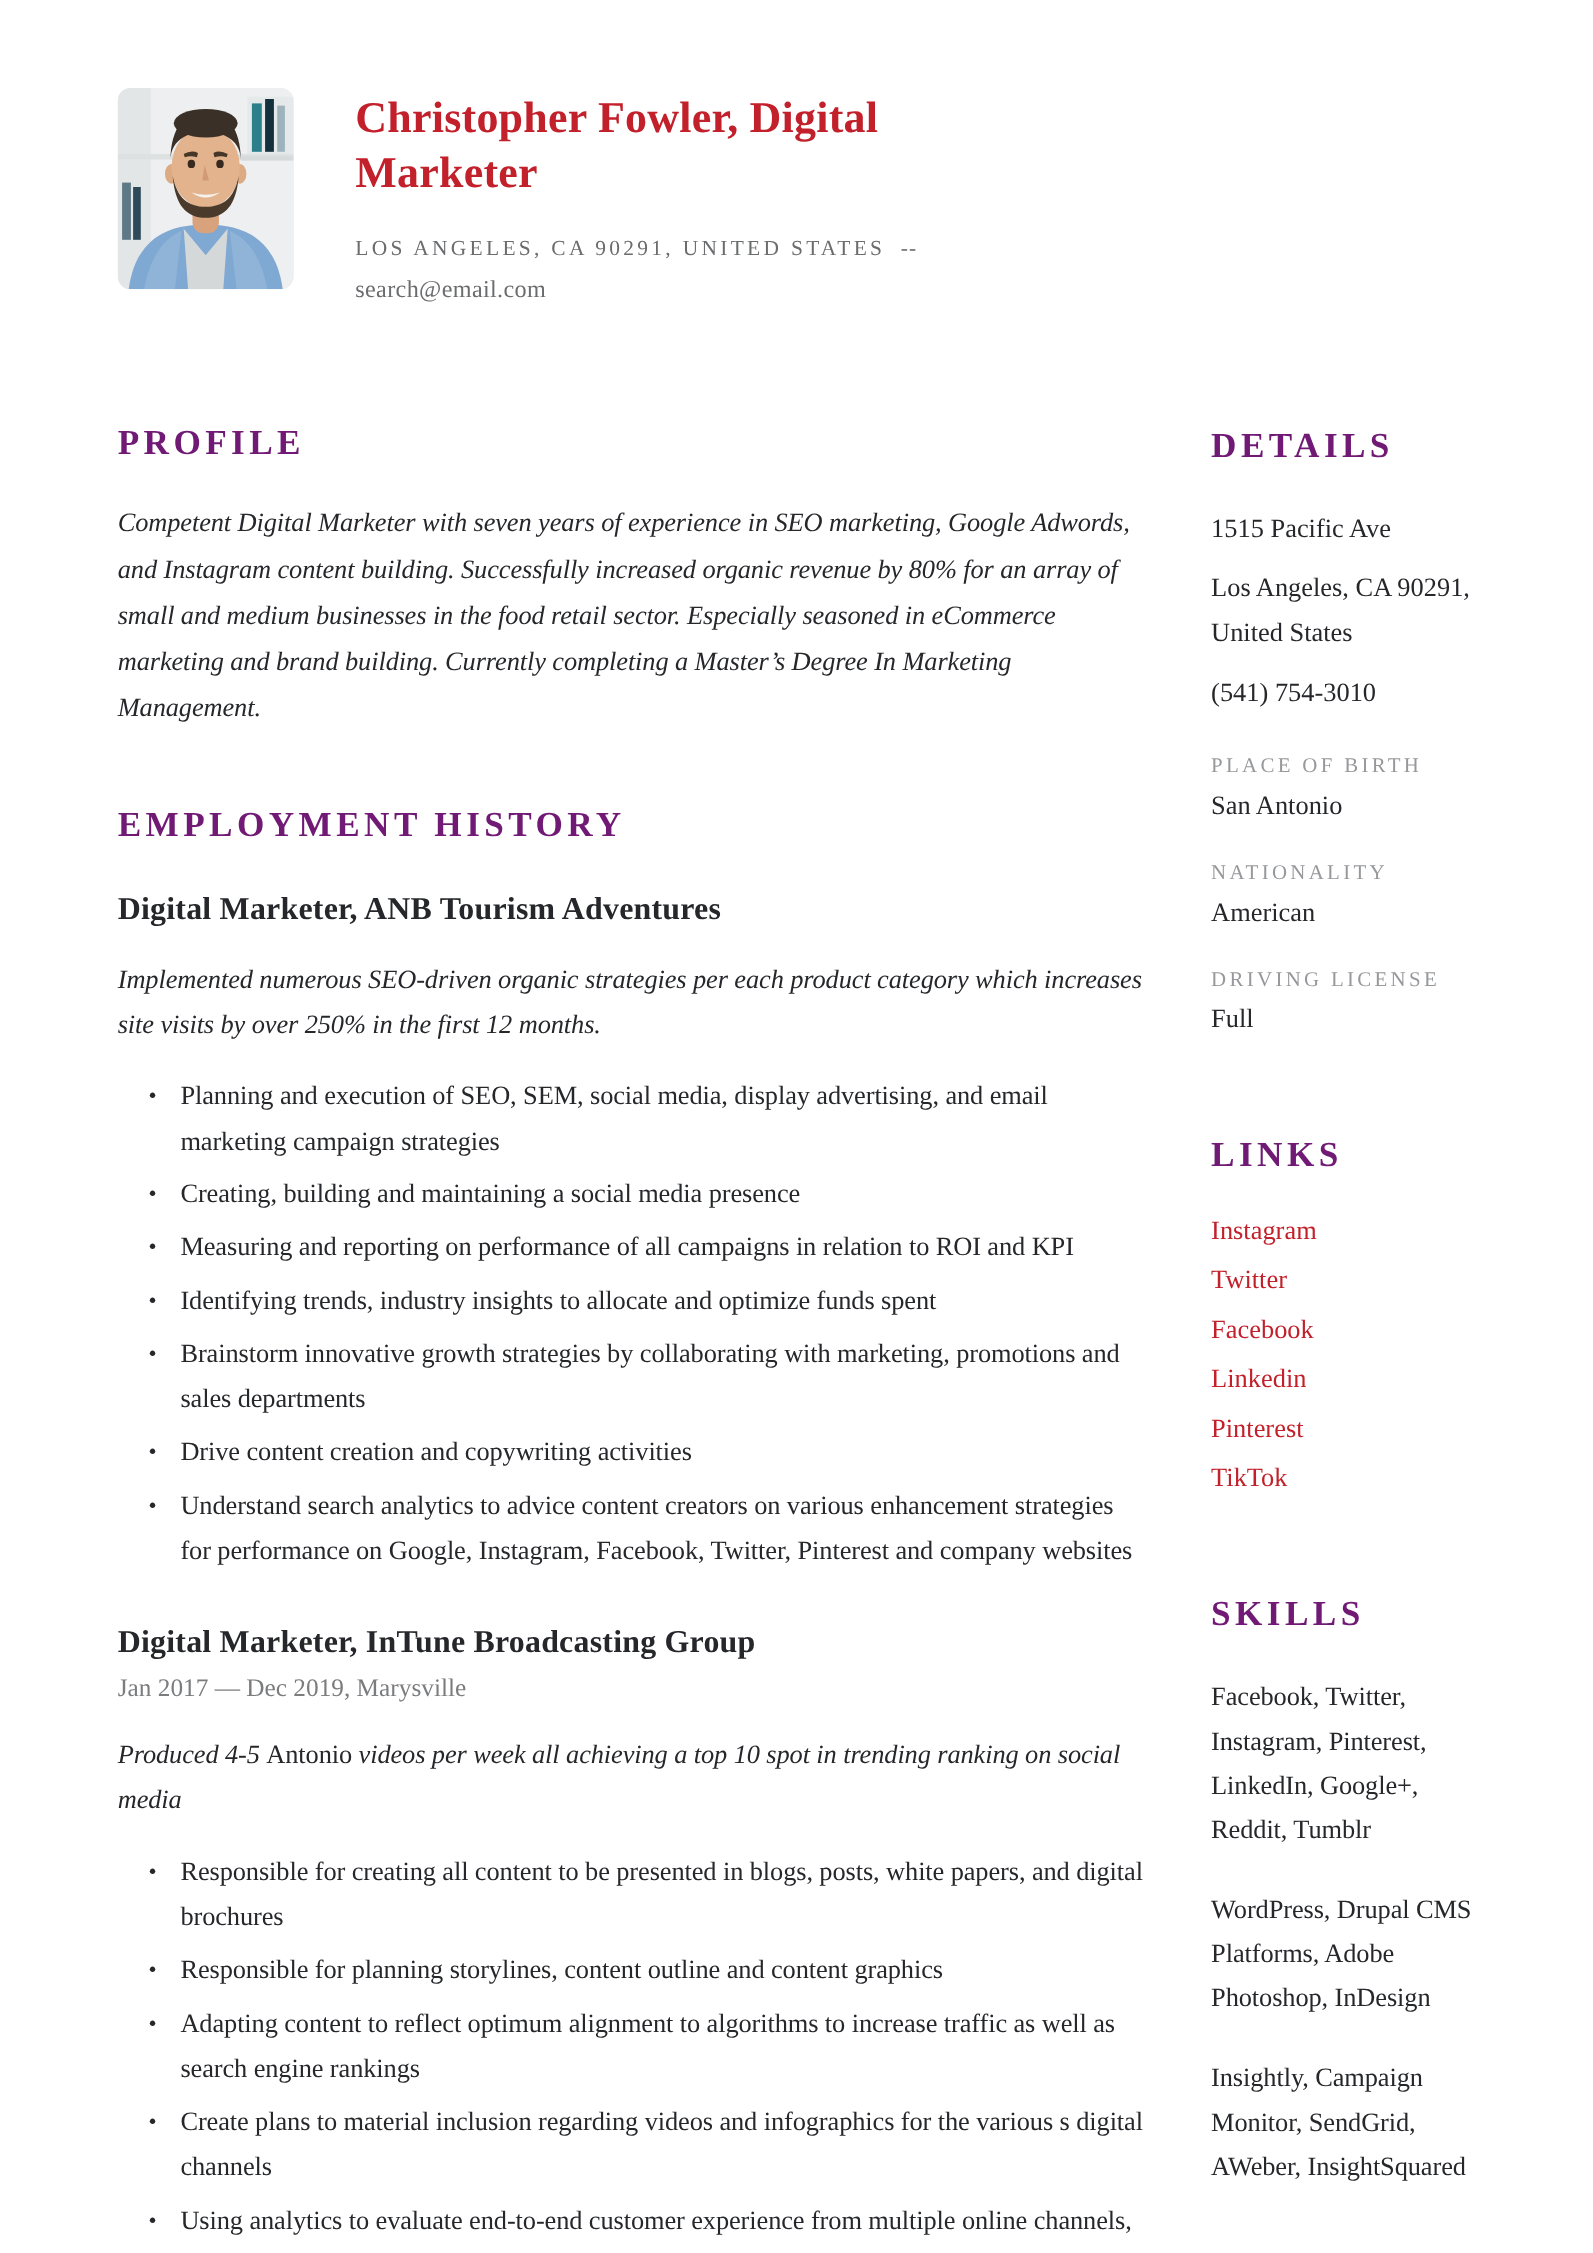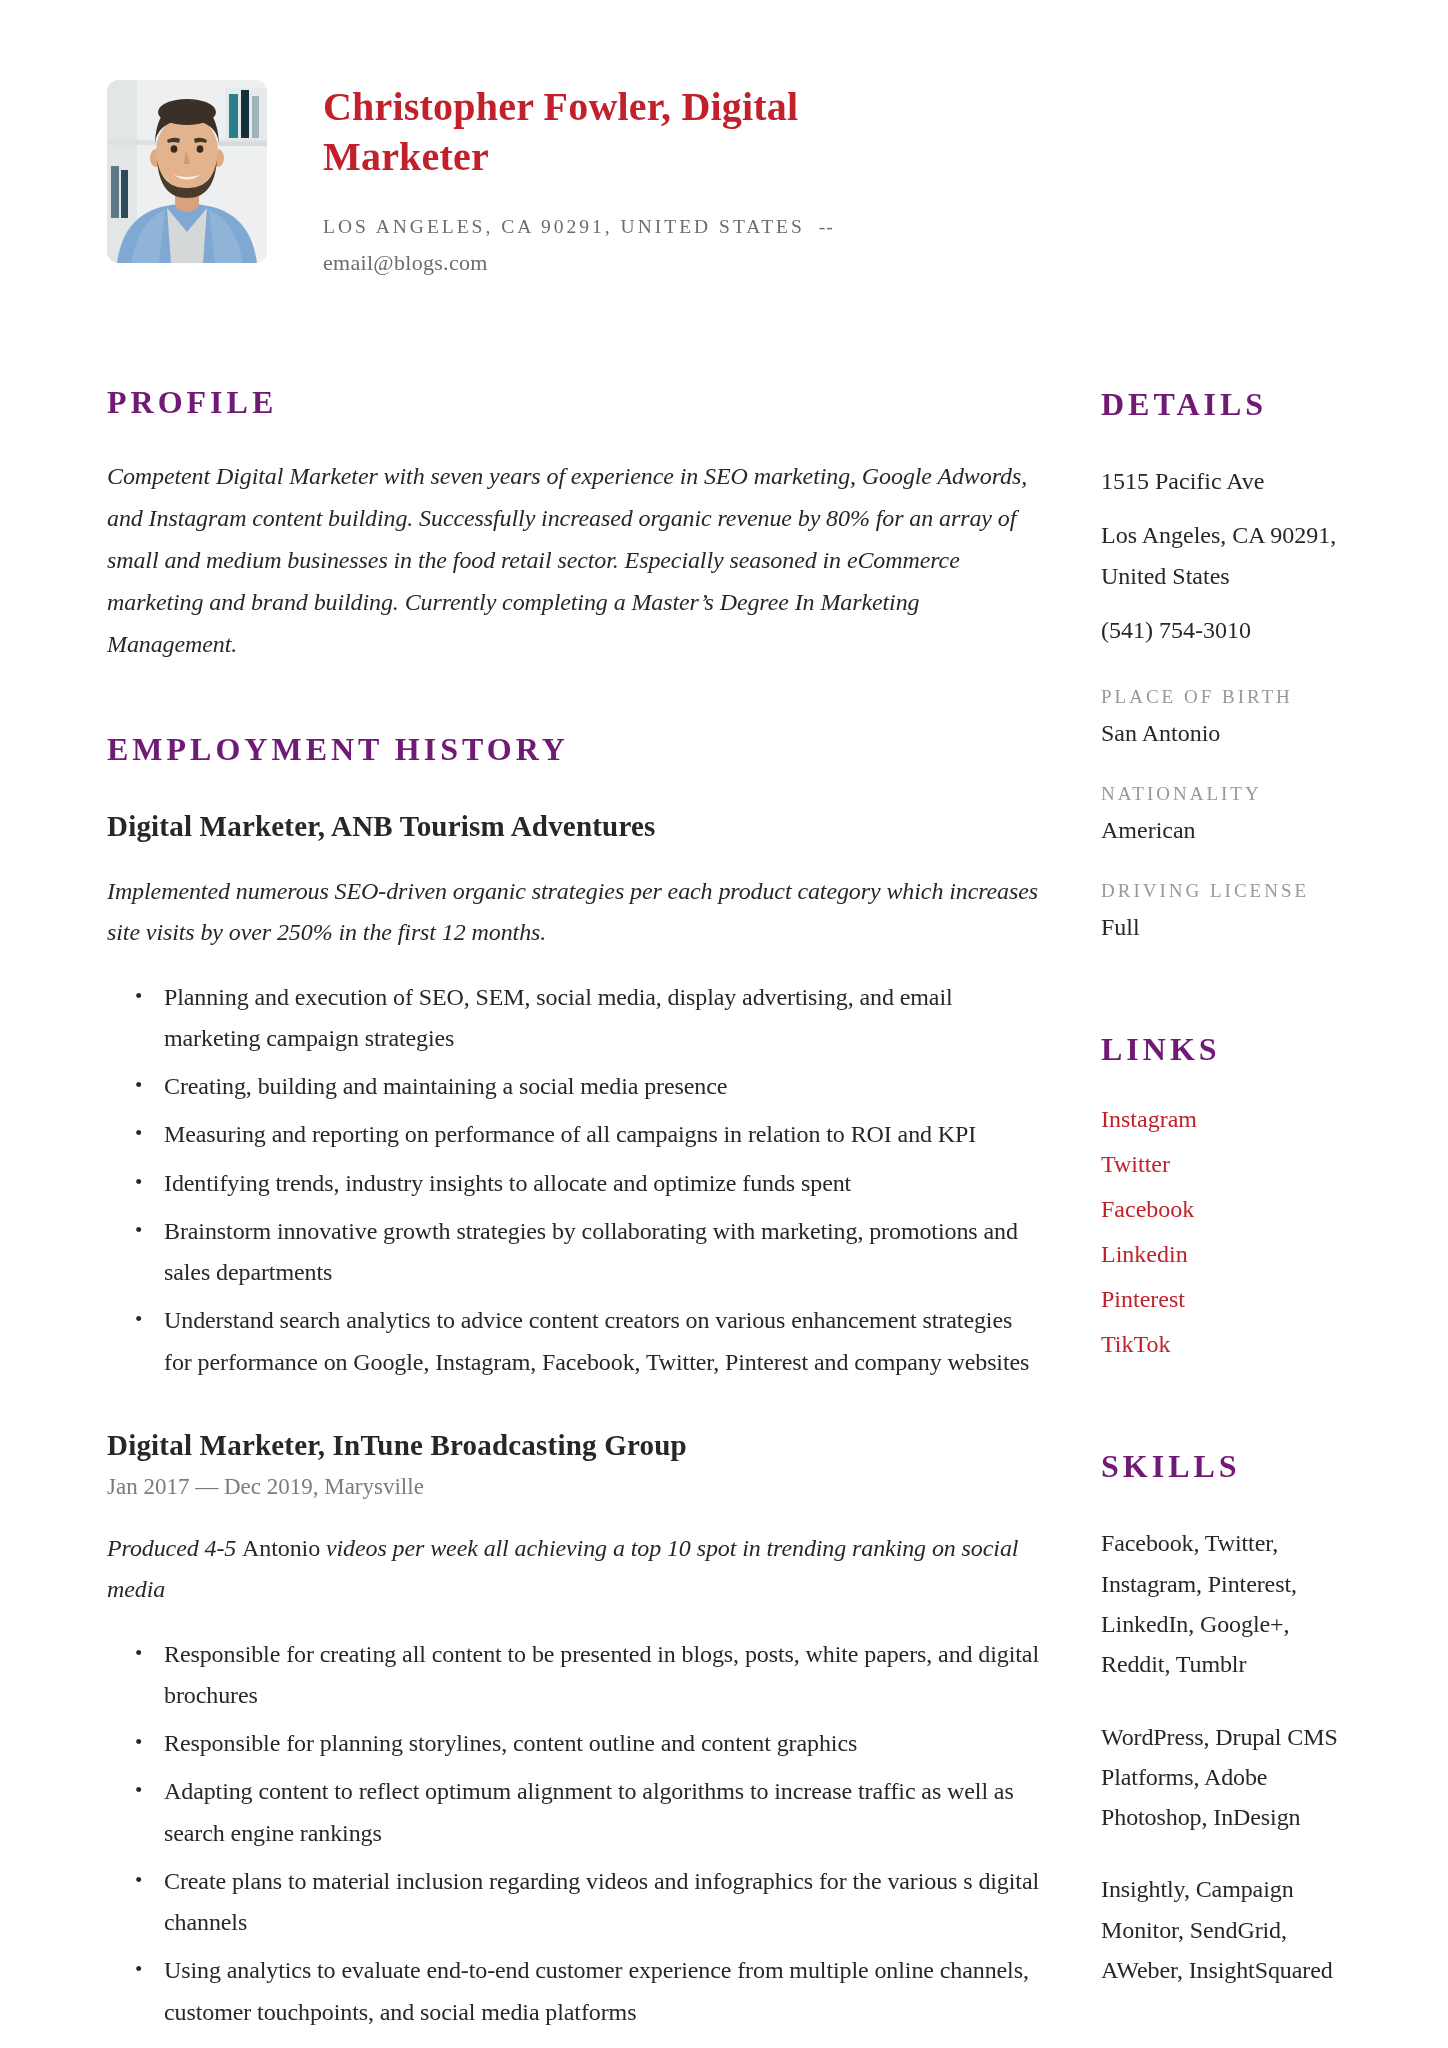--- a/index.html
+++ b/index.html
@@ -125,21 +125,21 @@
         <path d="M79 70 L77 84 L83 84 Z" fill="#d29a74"></path>
         <path d="M50 80 C52 106 62 118 80 118 C98 118 108 106 110 80 C106 100 96 108 80 108 C64 108 54 100 50 80 Z" fill="#4a3a2c"></path>
         <path d="M67 95 Q80 104 93 95 Q80 99 67 95 Z" fill="#f5f2ef"></path>
       </svg>
     </div>
     <div class="header-text">
       <h1 class="name">Christopher Fowler, Digital Marketer</h1>
       <div class="contact-line">
         <span>LOS ANGELES, CA 90291, UNITED STATES</span><span class="contact-sep">--</span>
       </div>
-      <div class="email-line">email@blogs.com</div>
+      <div class="email-line">search@email.com</div>
     </div>
   </header>
 
   <div class="columns">
 
     <main class="col-left">
 
       <section class="profile">
         <h2 class="section-heading">PROFILE</h2>
         <p class="profile-text">Competent Digital Marketer with seven years of experience in SEO marketing, Google Adwords, and Instagram content building. Successfully increased organic revenue by 80% for an array of small and medium businesses in the food retail sector. Especially seasoned in eCommerce marketing and brand building. Currently completing a Master’s Degree In Marketing Management.</p>
@@ -150,20 +150,21 @@
 
         <article class="job">
           <h3 class="job-title">Digital Marketer, ANB Tourism Adventures</h3>
           <p class="job-summary">Implemented numerous SEO-driven organic strategies per each product category which increases site visits by over 250% in the first 12 months.</p>
           <ul class="bullets">
               <li>Planning and execution of SEO, SEM, social media, display advertising, and email marketing campaign strategies</li>
               <li>Creating, building and maintaining a social media presence</li>
               <li>Measuring and reporting on performance of all campaigns in relation to ROI and KPI</li>
               <li>Identifying trends, industry insights to allocate and optimize funds spent</li>
               <li>Brainstorm innovative growth strategies by collaborating with marketing, promotions and sales departments</li>
+              <li>Drive content creation and copywriting activities</li>
               <li>Understand search analytics to advice content creators on various enhancement strategies for performance on Google, Instagram, Facebook, Twitter, Pinterest and company websites</li>
             </ul>
         </article>
 
         <article class="job">
           <h3 class="job-title">Digital Marketer, InTune Broadcasting Group</h3>
           <div class="job-dates">Jan 2017 — Dec 2019, Marysville</div>
           <p class="job-summary"><span>Produced 4-5 </span><span class="upright">Antonio </span><span>videos per week all achieving a top 10 spot in trending ranking on social media</span></p>
           <ul class="bullets">
               <li>Responsible for creating all content to be presented in blogs, posts, white papers, and digital brochures</li>

